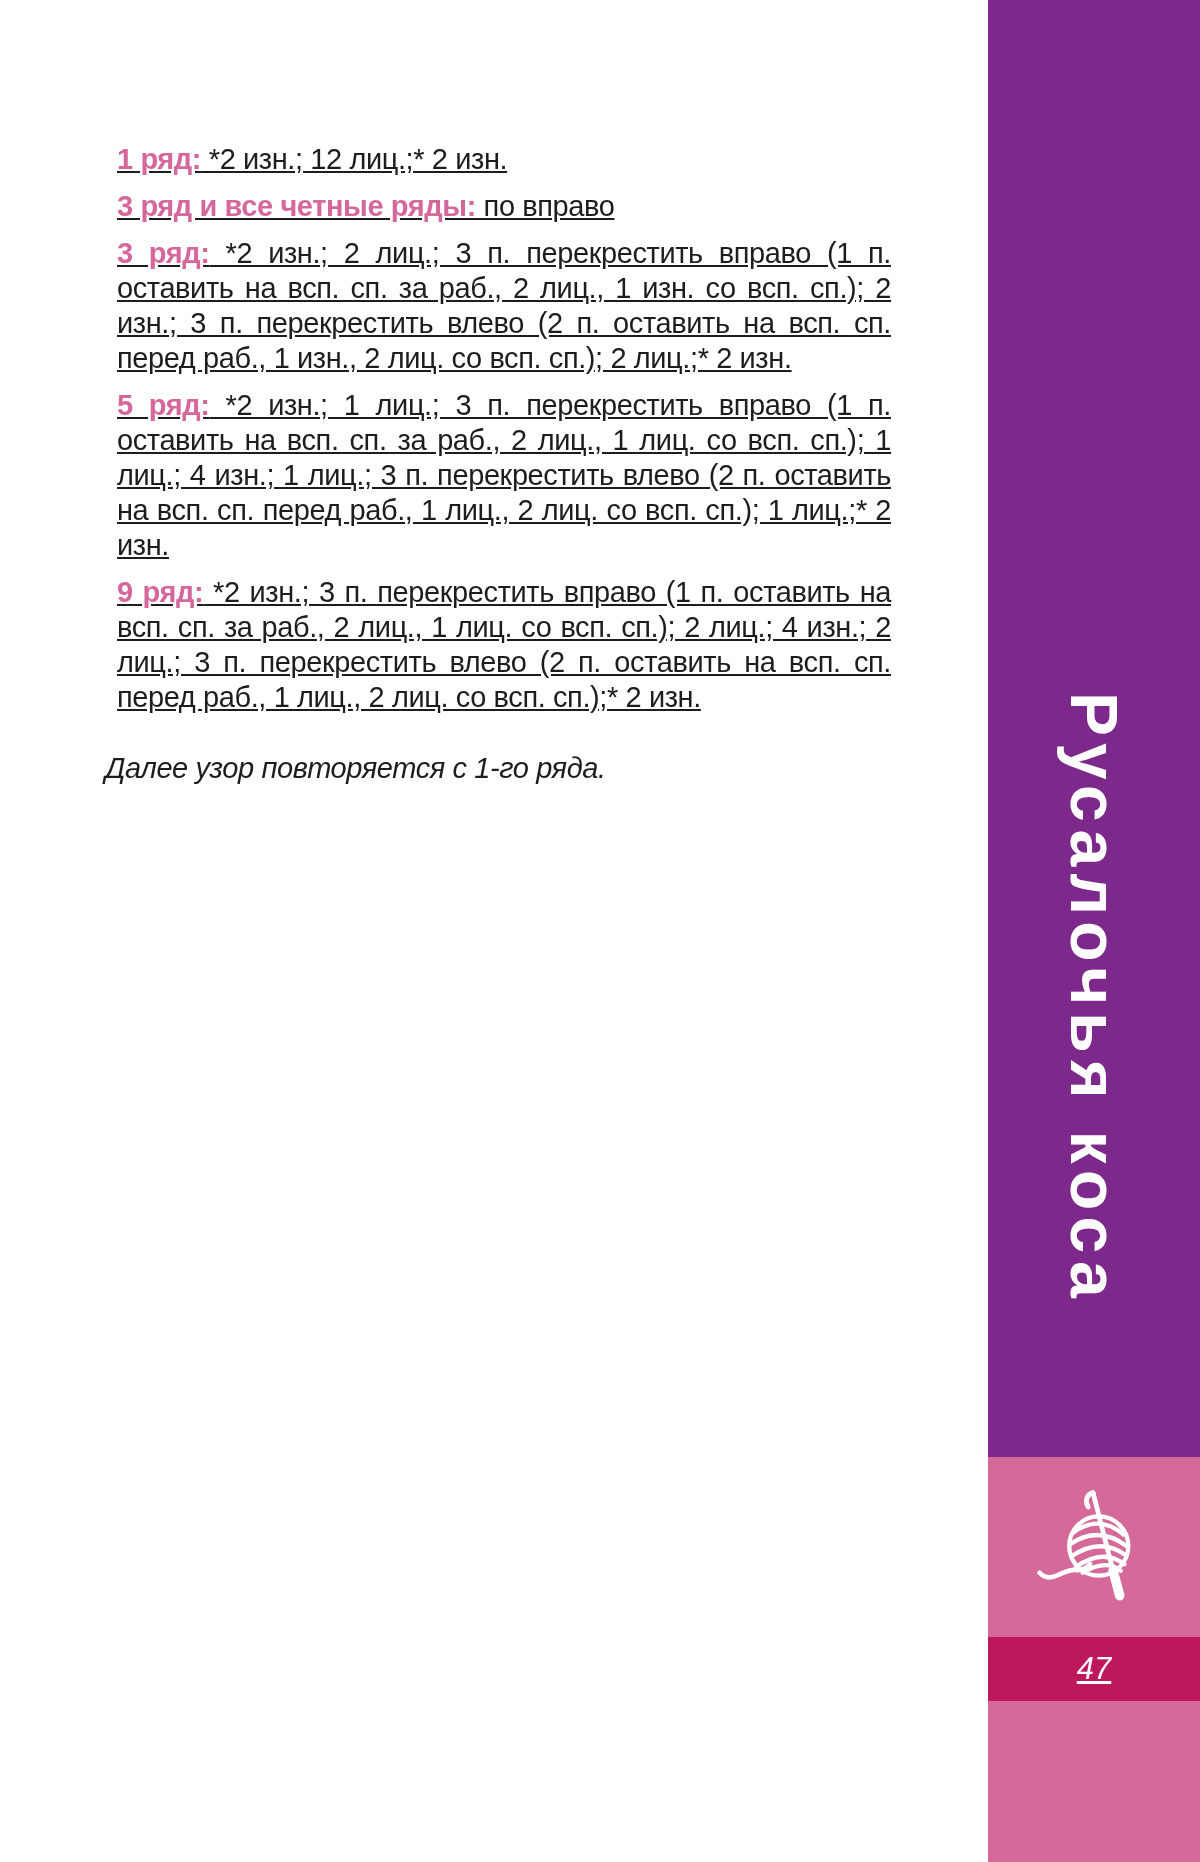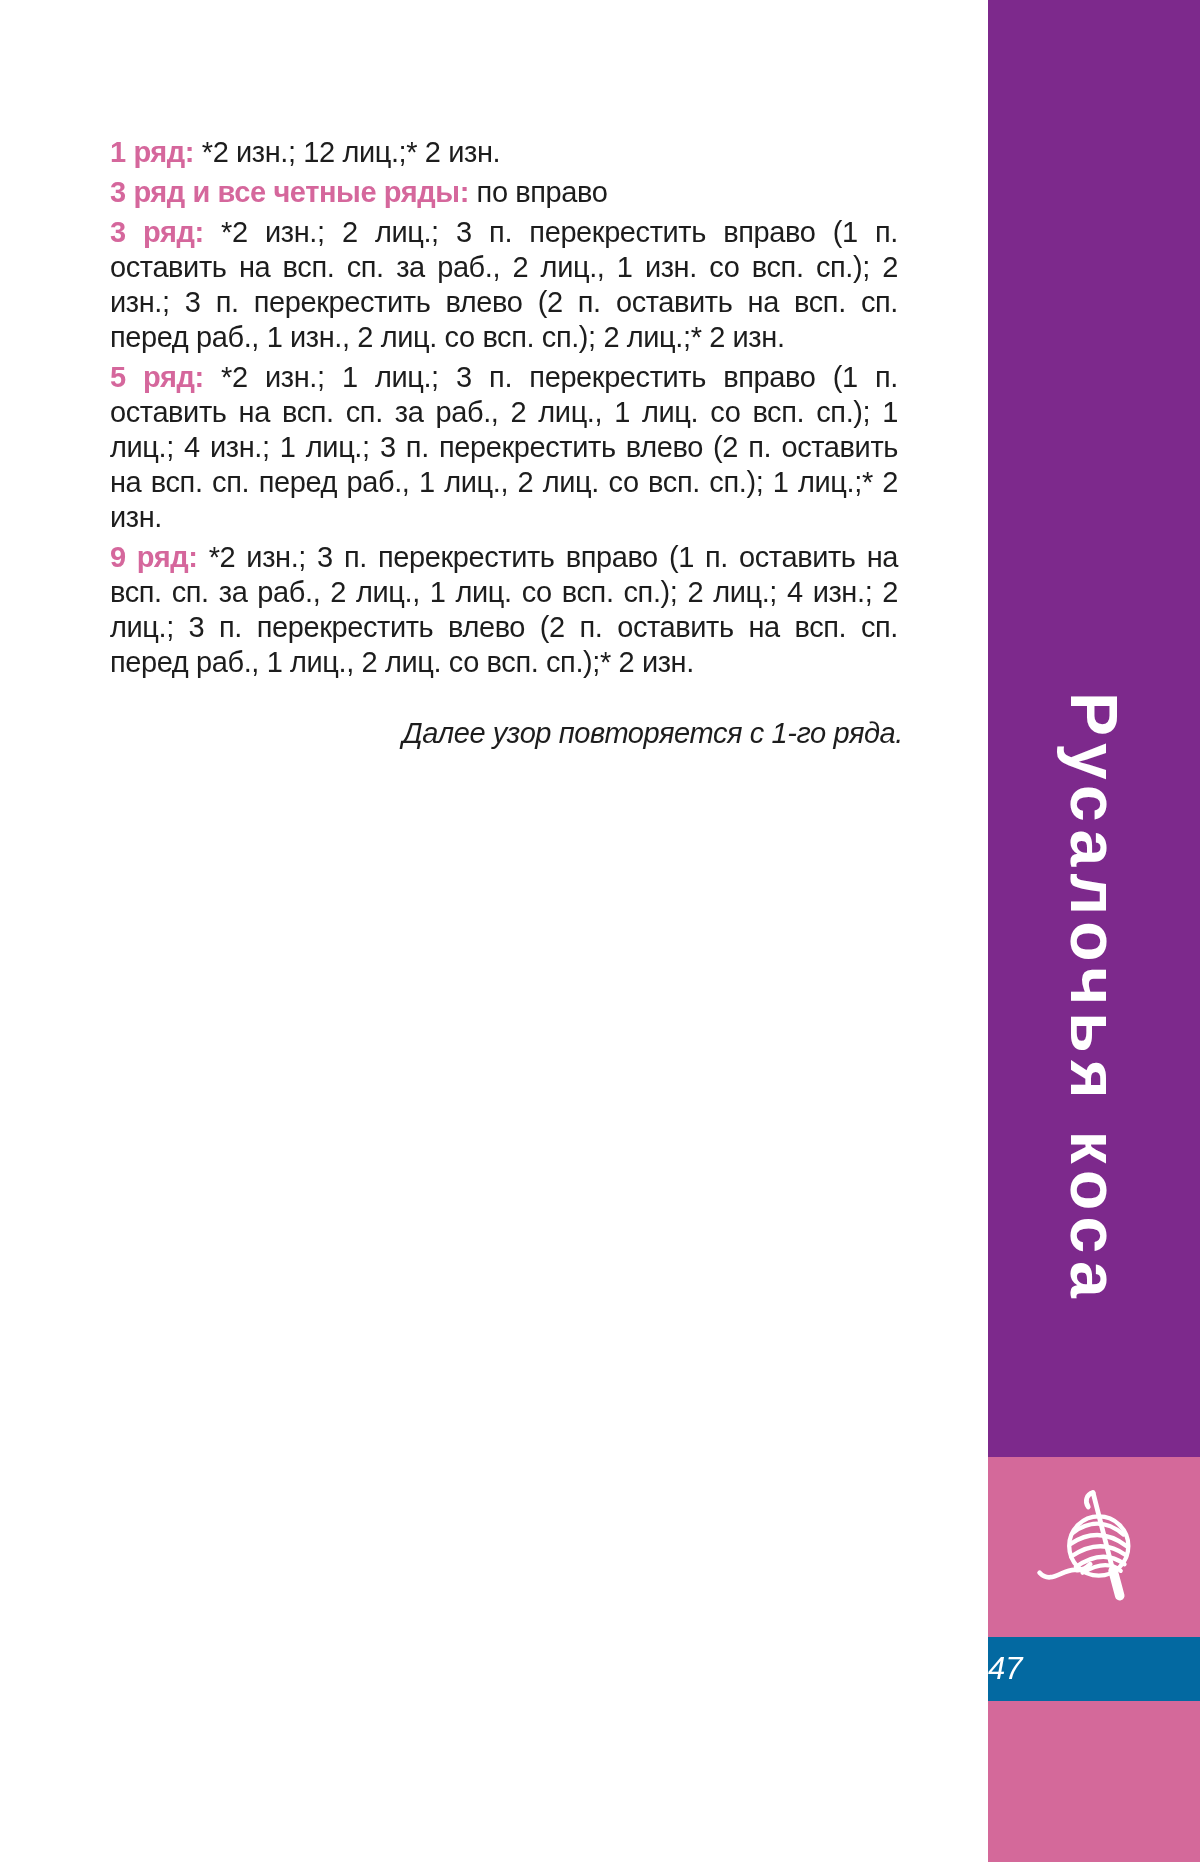--- a/index.html
+++ b/index.html
@@ -21,30 +21,31 @@
     position: absolute;
     left: 105px;
     top: 130px;
     width: 798px;
     font-size: 29px;
     line-height: 35px;
     letter-spacing: -0.4px;
     color: #1d1d1d;
   }
   .content p {
-    margin: 5px;
+    margin: 12px;
     text-align: justify;
+    text-decoration: underline;
   }
   .row-label {
     font-weight: 700;
     color: #d5679c;
   }
   .note {
     margin-top: 36px;
-    text-align: right;
+    text-align: left;
     font-style: italic;
     color: #1d1d1d;
   }
 
   
   .rail-purple {
     position: absolute;
     left: 988px;
     top: 0;
     width: 212px;
@@ -74,26 +75,28 @@
     display: flex;
     align-items: center;
     justify-content: center;
   }
   .page-number-band {
     position: absolute;
     left: 988px;
     top: 1637px;
     width: 212px;
     height: 64px;
-    background: #0369a1;
+    background: #be185d;
     display: flex;
     align-items: center;
+    justify-content: center;
     color: #ffffff;
     font-size: 31px;
     font-style: italic;
+    text-decoration: underline;
   }
   .rail-pink-bottom {
     position: absolute;
     left: 988px;
     top: 1701px;
     width: 212px;
     height: 161px;
     background: #d4699a;
   }
 </style>

